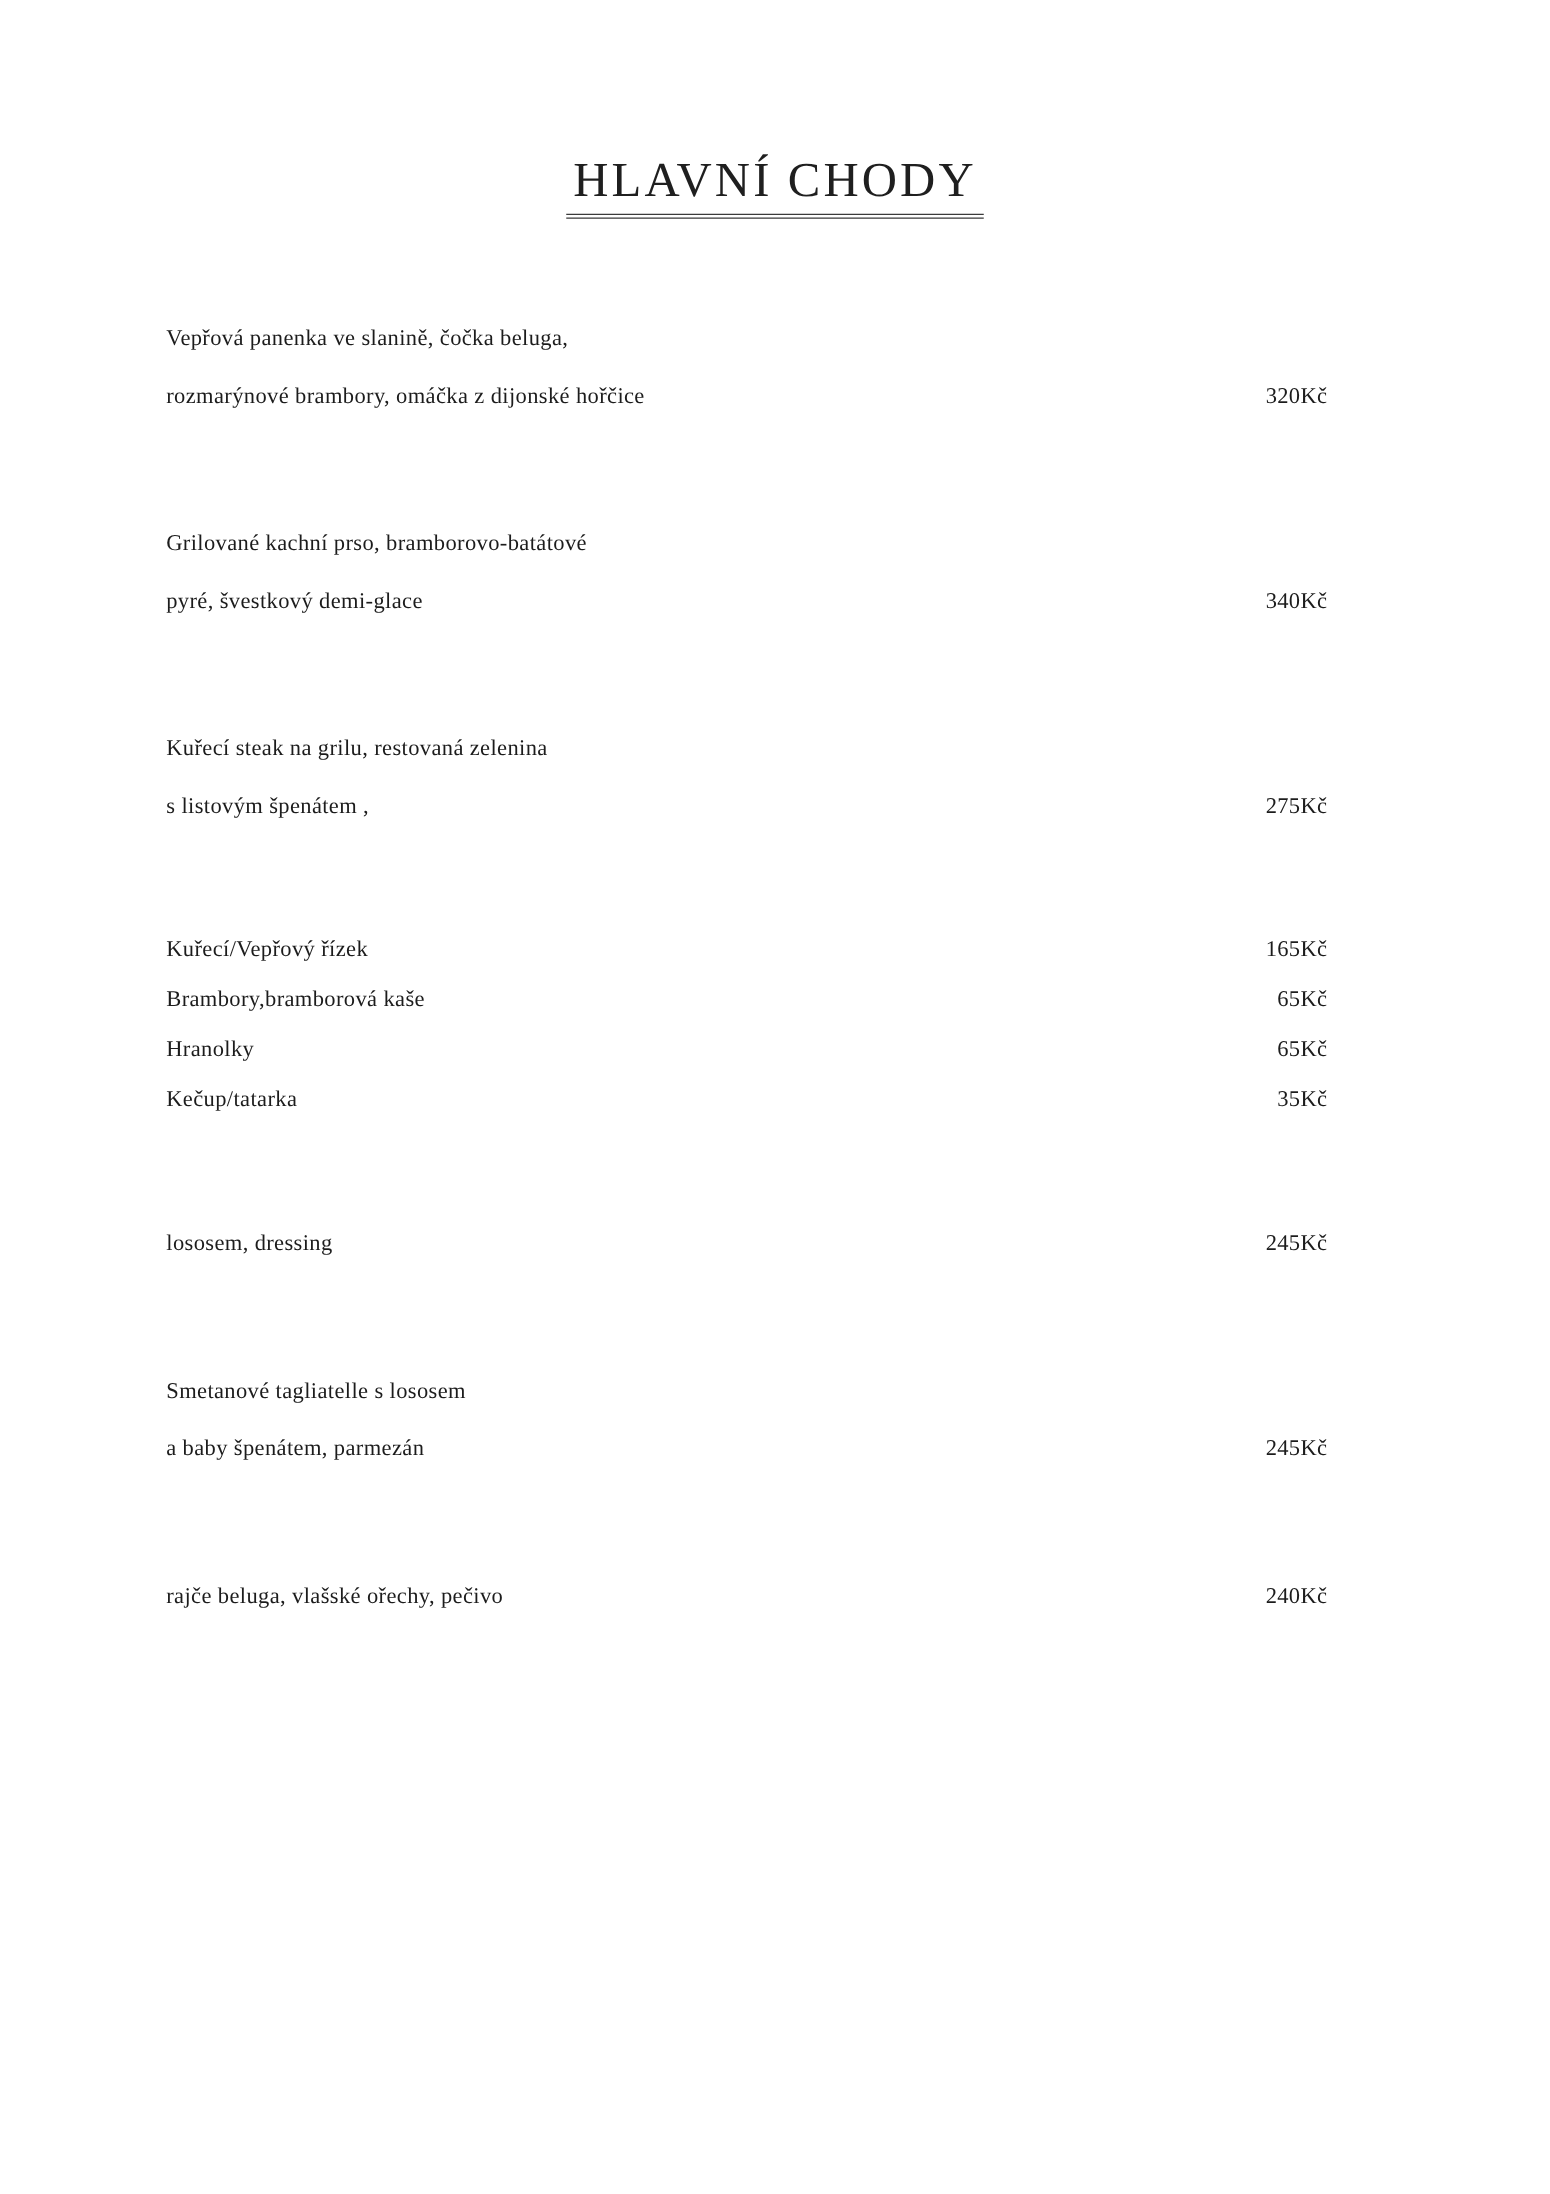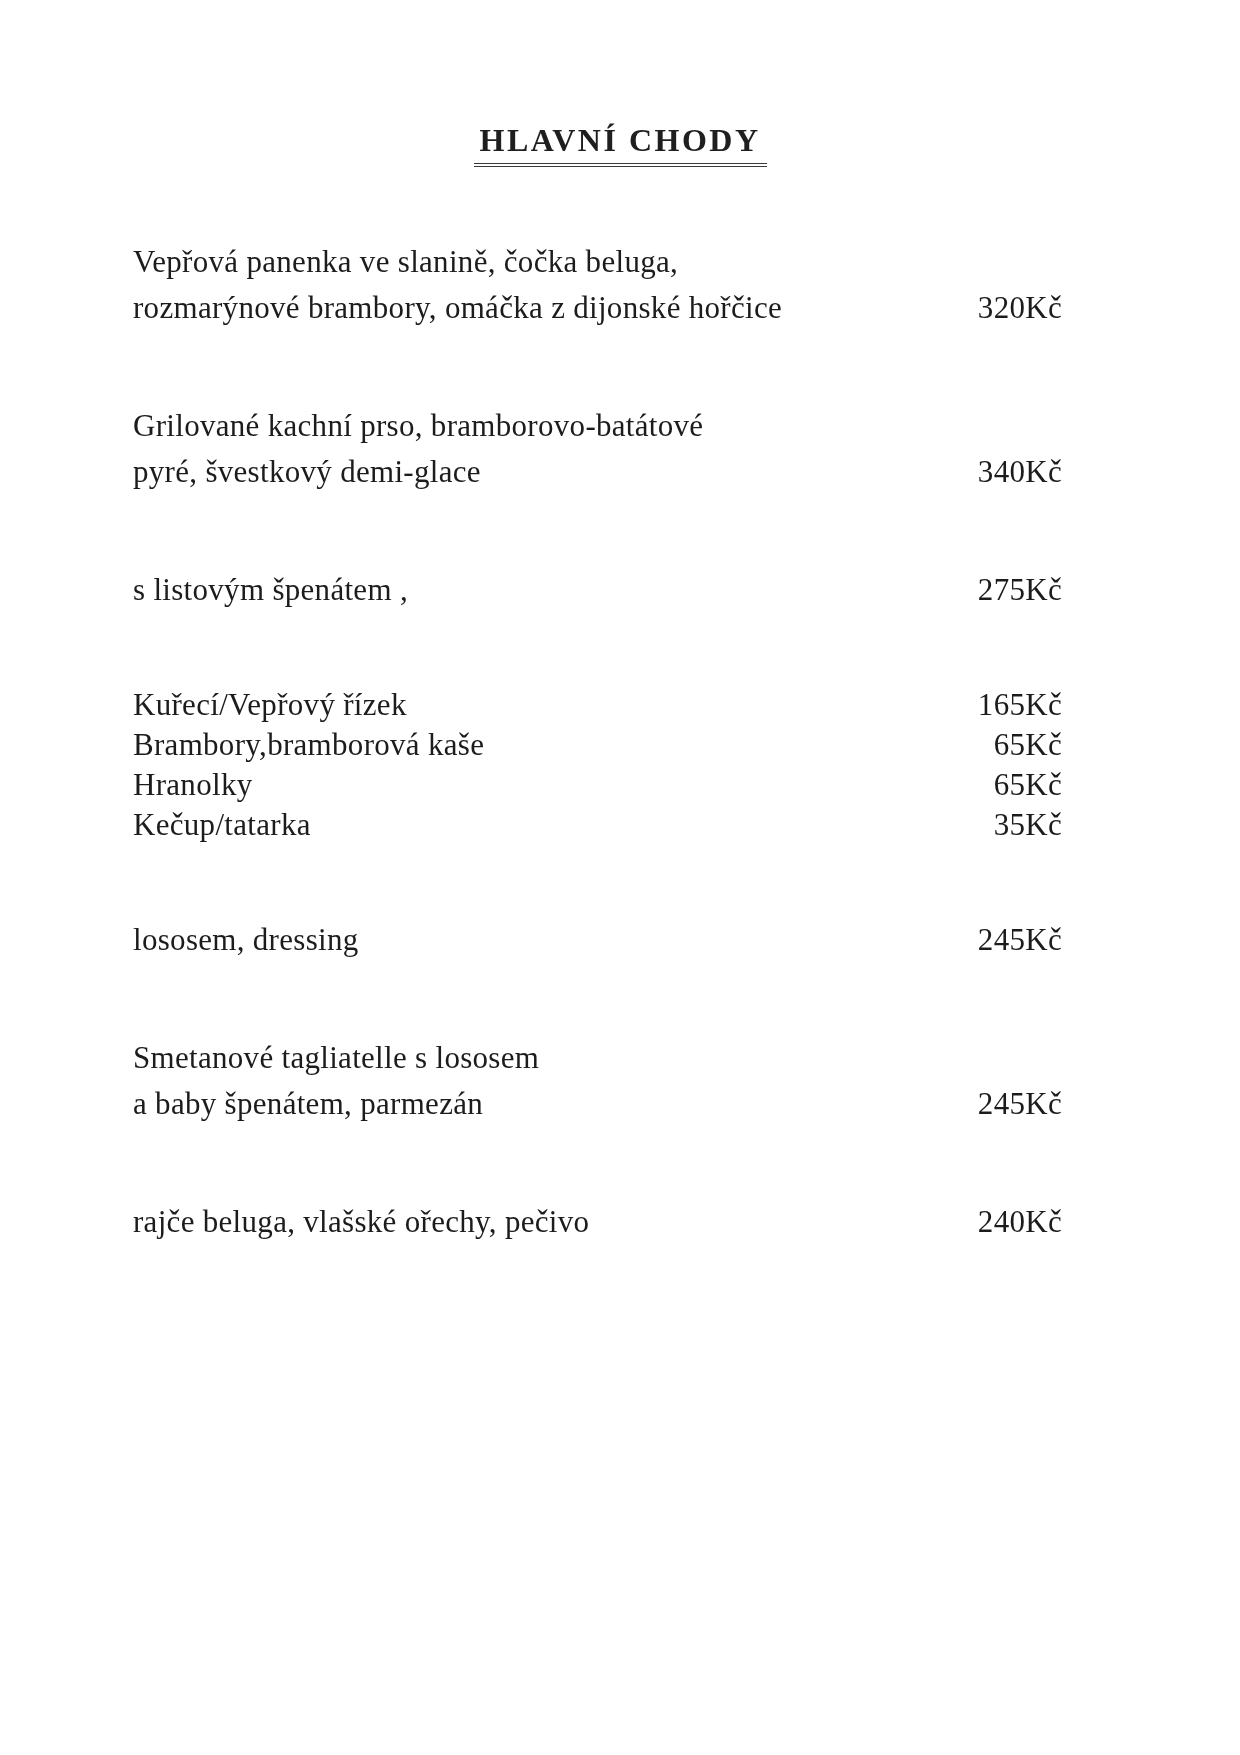--- a/index.html
+++ b/index.html
@@ -19,40 +19,40 @@
     height: 1755px;
     background: #ffffff;
     box-sizing: border-box;
   }
   .title-wrap {
     padding-top: 122px;
     text-align: center;
   }
   .page-title {
     display: inline-block;
-    font-size: 32px;
+    font-size: 39px;
     letter-spacing: 2.5px;
-    font-weight: bold;
+    font-weight: normal;
     color: #1f1f1f;
     padding: 0 6px 4px 6px;
     border-bottom: 4px double #3a3a3a;
     margin: 0;
     text-align: center;
   }
   .content {
     padding: 72px 178px 0 133px;
   }
   .item {
     margin-bottom: 72px;
   }
   .row {
     display: flex;
     justify-content: space-between;
     align-items: baseline;
-    font-size: 31px;
+    font-size: 18px;
     line-height: 46px;
     letter-spacing: 0.3px;
   }
   .item-compact .row {
     line-height: 40px;
   }
   .dish {
     flex: 1 1 auto;
   }
   .price {
@@ -90,20 +90,24 @@
         <span class="dish">Grilované kachní prso, bramborovo-batátové</span>
         <span class="price"></span>
       </div>
       <div class="row">
         <span class="dish">pyré, švestkový demi-glace</span>
         <span class="price">340Kč</span>
       </div>
     </div>
 
     <div class="item">
+      <div class="row">
+        <span class="dish">Kuřecí steak na grilu, restovaná zelenina</span>
+        <span class="price"></span>
+      </div>
       <div class="row">
         <span class="dish">s listovým špenátem ,</span>
         <span class="price">275Kč</span>
       </div>
     </div>
 
     <div class="item item-compact">
       <div class="row">
         <span class="dish">Kuřecí/Vepřový řízek</span>
         <span class="price">165Kč</span>

